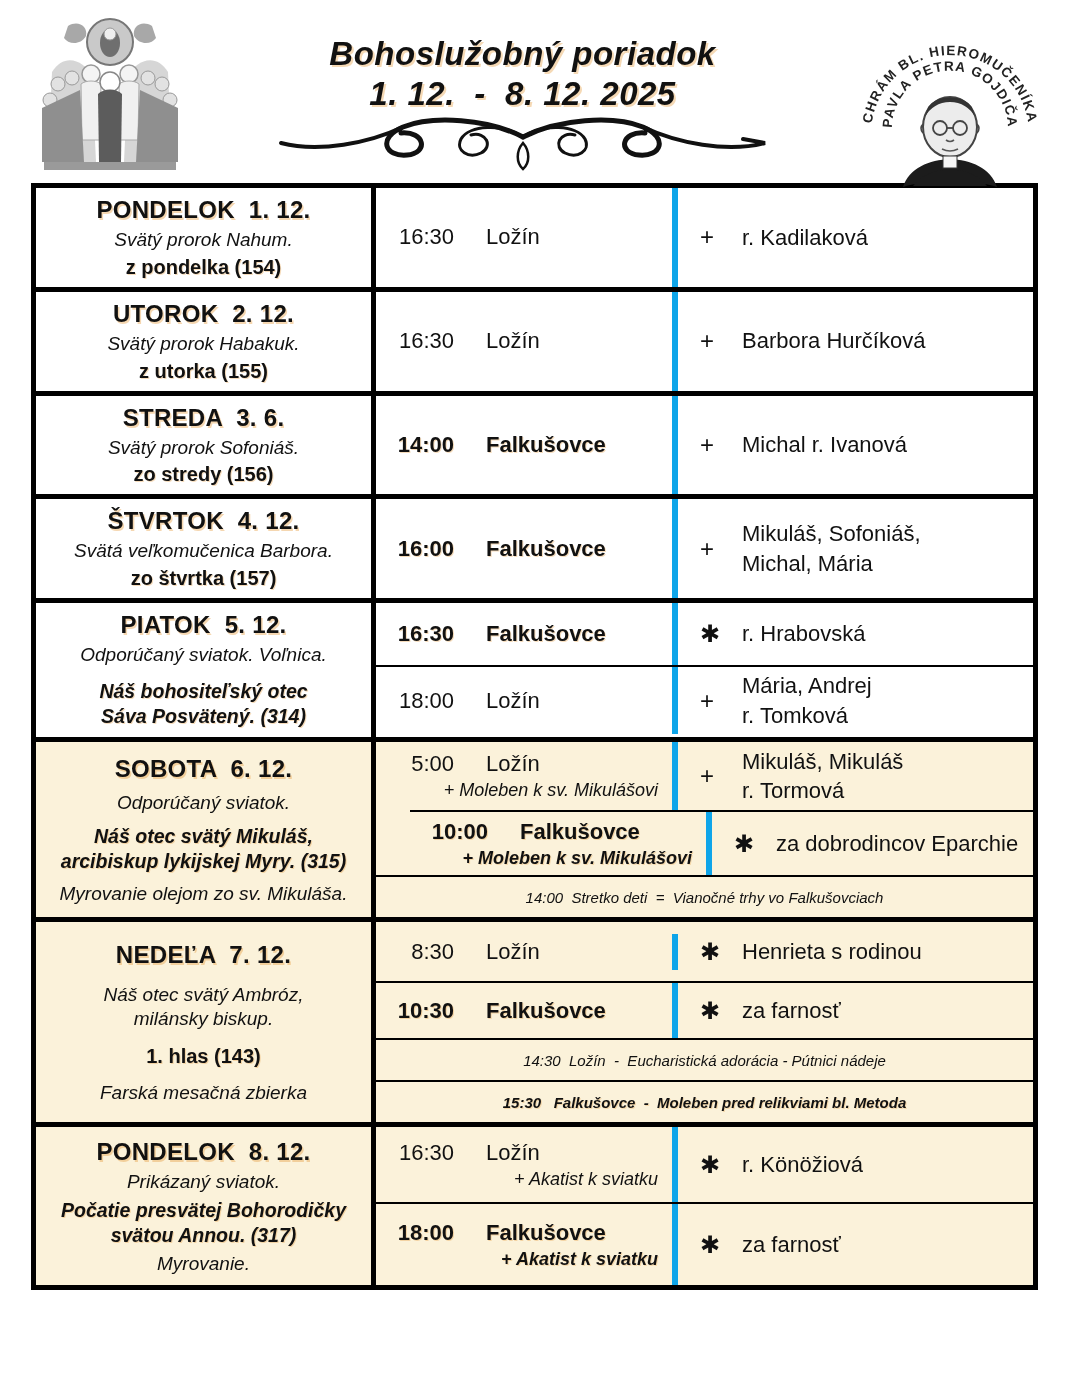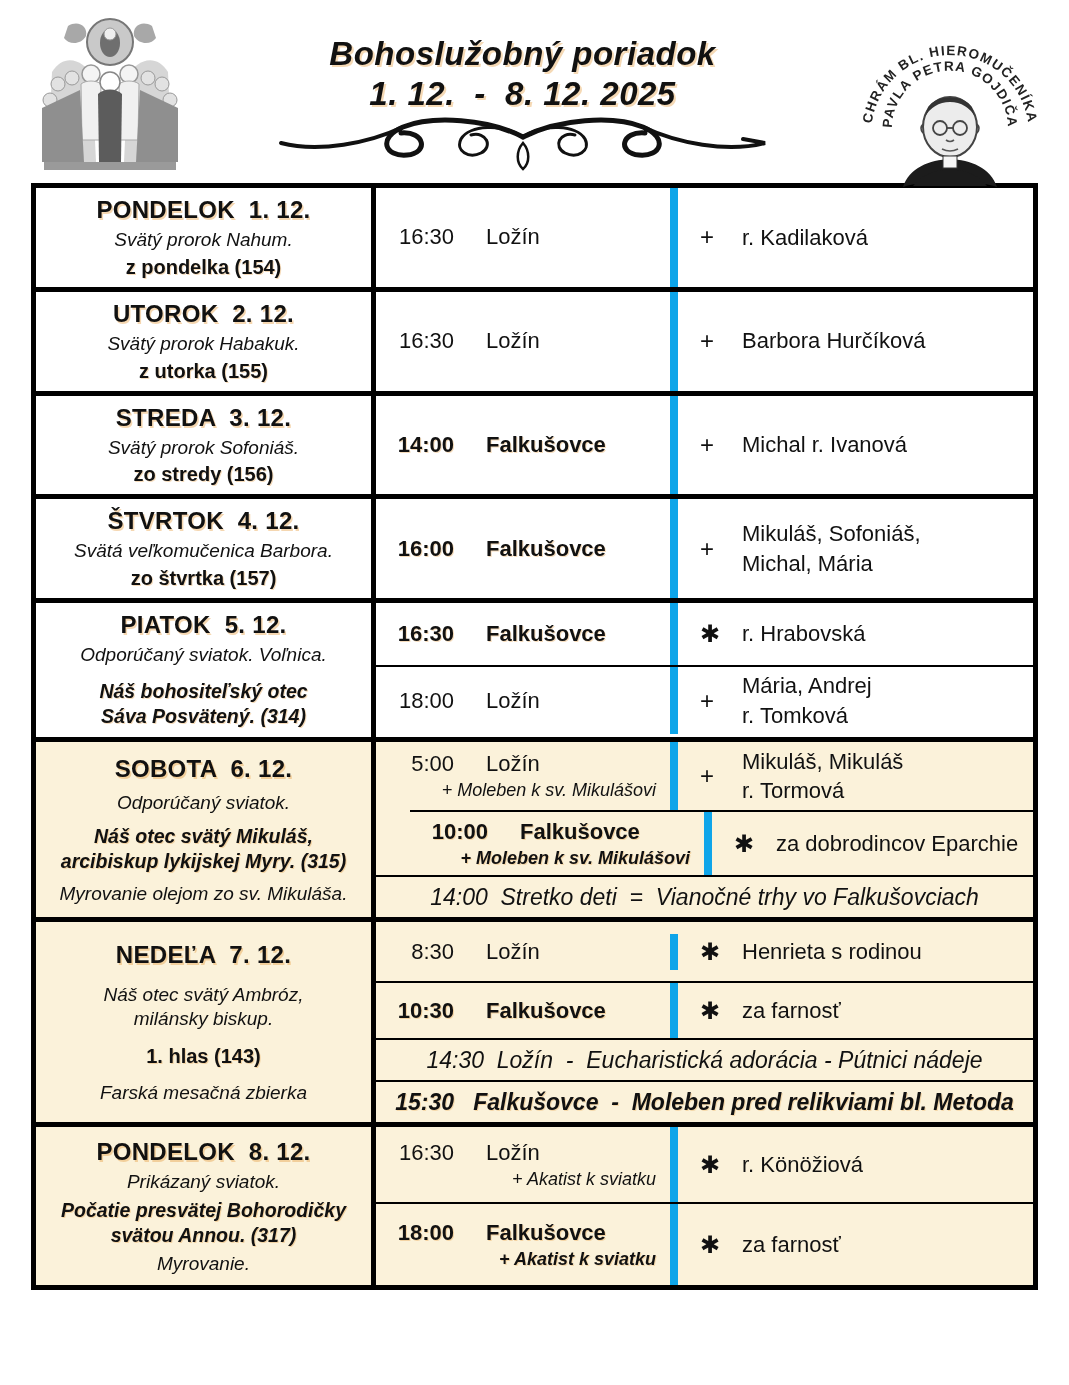--- a/index.html
+++ b/index.html
@@ -41,31 +41,31 @@
     text-shadow:1.5px 1.5px 0 rgba(229,154,61,.4);
   }
   .feast { font-size:19px; font-style:italic; white-space:pre-line; line-height:1.25; }
   .feast-b { font-size:19.5px; font-weight:bold; font-style:italic; white-space:pre-line; line-height:1.3;
              text-shadow:1px 1px 0 rgba(229,154,61,.35); }
   .ref { font-size:20px; font-weight:bold; text-shadow:1px 1px 0 rgba(229,154,61,.35); }
   .extra { font-size:19px; font-style:italic; }
   .mt { margin-top:10px !important; }
 
   .mid {
-    width:302px; flex:0 0 302px; border-right:8px solid #0ea5e9;
+    width:302px; flex:0 0 302px; border-right:6px solid #0ea5e9;
     display:flex; flex-direction:column; justify-content:center; padding:5px 6px 5px 0;
   }
   .intent { flex:1 1 auto; display:flex; align-items:center; padding:4px 6px 4px 22px; }
 
   .subcol { flex:1 1 auto; display:flex; flex-direction:column; }
   .subrow { display:flex; border-top:2px solid #000; }
   .subrow:first-child { border-top:none; }
   .span-row {
     border-top:2px solid #000; display:flex; align-items:center; justify-content:center;
-    text-align:center; font-size:23px; font-style:italic; white-space:pre; padding:4px 6px;
+    text-align:center; font-size:15px; font-style:italic; white-space:pre; padding:4px 6px;
   }
   .span-row.bi { font-weight:bold; text-shadow:1px 1px 0 rgba(229,154,61,.3); }
 
   .svc { display:flex; align-items:baseline; }
   .svc-time { width:78px; text-align:right; font-size:22px; flex:0 0 78px; }
   .svc-place { margin-left:32px; font-size:22px; }
   .svc-note { font-size:18px; font-style:italic; text-align:right; padding-right:8px; margin-top:3px; }
   .b { font-weight:bold; text-shadow:1px 1px 0 rgba(229,154,61,.35); }
   .bi { font-weight:bold; font-style:italic; text-shadow:1px 1px 0 rgba(229,154,61,.3); }
 
@@ -208,21 +208,21 @@
       <div class="intent">
         <span class="sym">+</span>
         <span class="names">
             <div>Barbora Hurčíková</div>
           </span>
       </div>
     </section>
 
     <section class="row h-std2">
       <div class="day-info">
-        <div class="day-name">STREDA  3. 12.</div>
+        <div class="day-name">STREDA  3. 6.</div>
         <div class="feast">Svätý prorok Sofoniáš.</div>
         <div class="ref">zo stredy (156)</div>
       </div>
       <div class="mid">
         <div class="svc">
           <span class="svc-time b">14:00</span>
           <span class="svc-place b">Falkušovce</span>
         </div>
       </div>
       <div class="intent">

